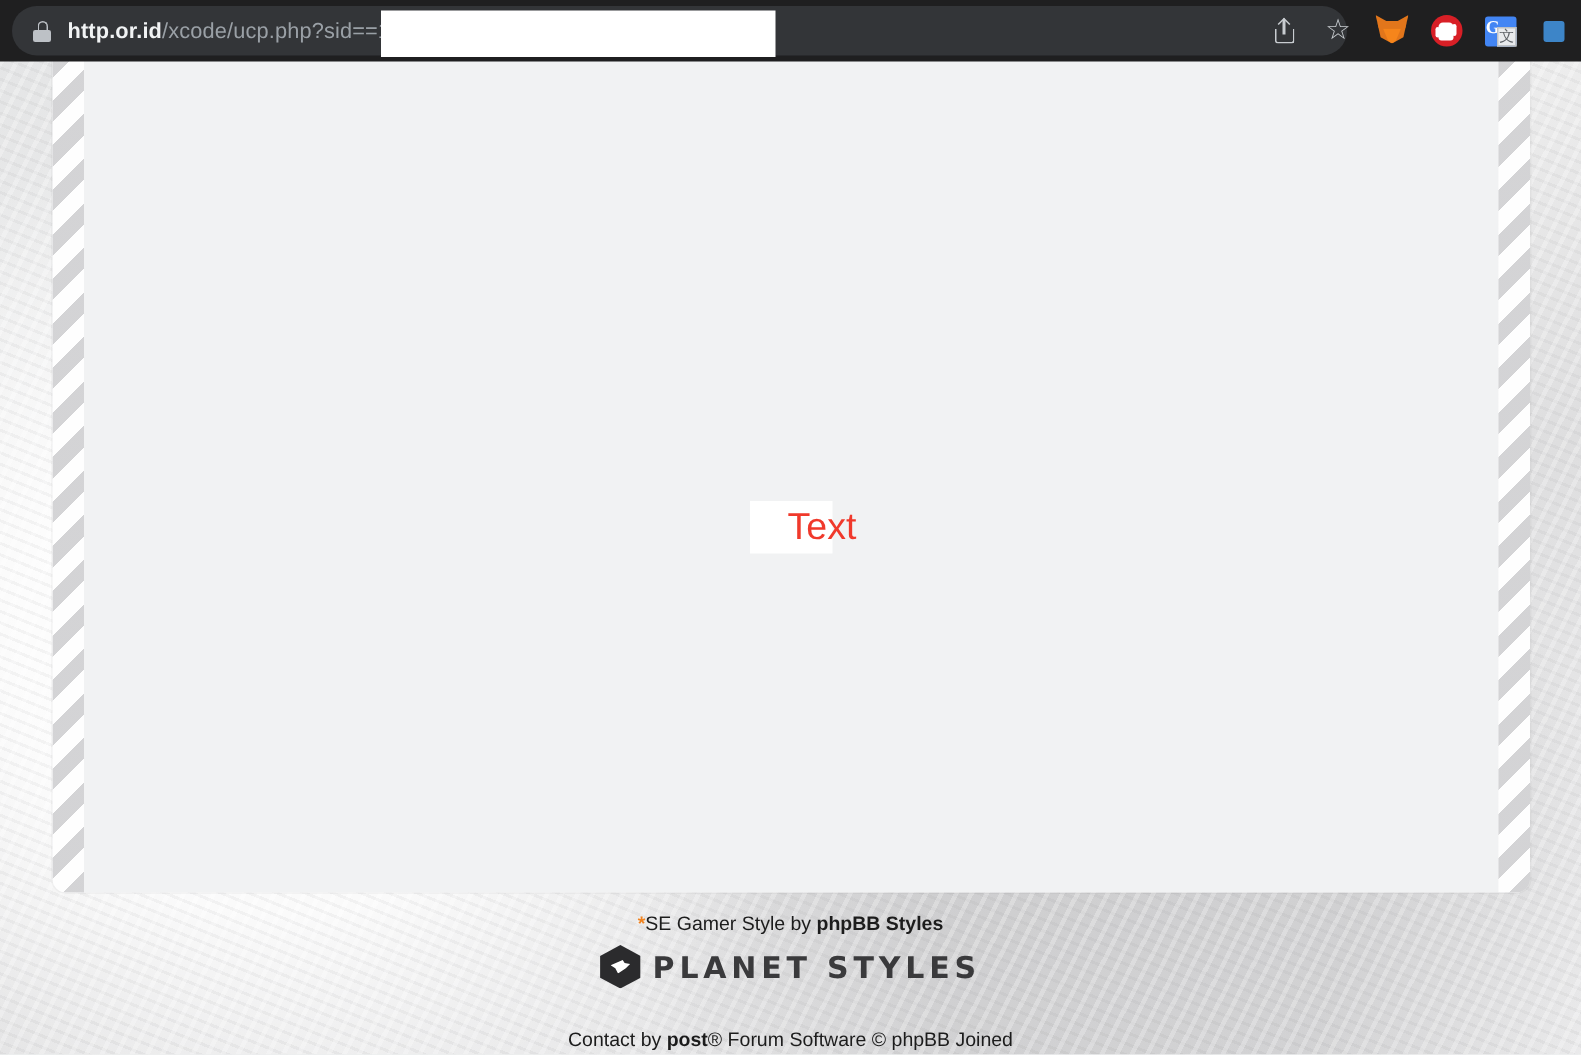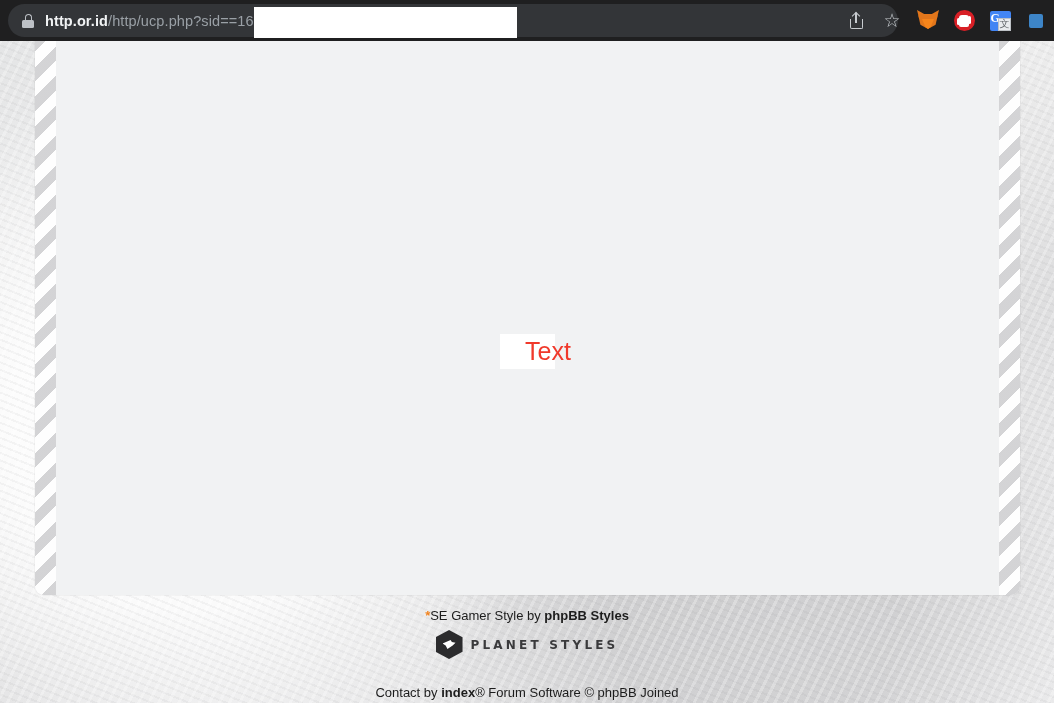--- a/index.html
+++ b/index.html
@@ -299,21 +299,21 @@
   .hexlogo{
     width:27px;height:29px;background:#2b2b2d;position:relative;
     clip-path:polygon(50% 0,100% 25%,100% 75%,50% 100%,0 75%,0 25%);
     display:flex;align-items:center;justify-content:center;
   }
   .hexlogo .bird{
     width:13px;height:9px;background:#ffffff;
     clip-path:polygon(0 38%,62% 0,72% 22%,100% 30%,78% 62%,38% 100%,24% 62%);
   }
   .planettxt{
-    font-size:12px;font-weight:700;color:#3a3a3c;letter-spacing:3.2px;
+    font-size:20px;font-weight:700;color:#3a3a3c;letter-spacing:3.2px;
     font-family:"DejaVu Sans", sans-serif;
   }
   .cred2{
     margin-top:26px; font-size:13px; color:#1c1c1c;
   }
   .cred2 b{ font-weight:700; }
 
   
   .text-ovl{
     position:absolute; left:500px; top:334px; width:55px; height:35px;
@@ -567,34 +567,34 @@
 </div>
 
 <div class="credits">
   <div class="cred1"><span class="star">*</span><span>SE Gamer Style by </span><b>phpBB Styles</b></div>
   <div class="planet">
     <span class="hexlogo">
         <span class="bird"></span>
       </span>
     <span class="planettxt">PLANET STYLES</span>
   </div>
-  <div class="cred2"><span>Contact by </span><b>index</b><span>® Forum Software © phpBB Joined</span></div>
+  <div class="cred2"><span>Contact by </span><b>post</b><span>® Forum Software © phpBB Joined</span></div>
 </div>
 
 <div class="text-ovl">
   <span>Text</span>
 </div>
 
 <div class="chrome">
   <div class="omnibox">
     <span class="lock-ico">
         <span class="shackle"></span>
         <span class="body"></span>
       </span>
-    <span class="url"><b>http.or.id</b><span>/http/ucp.php?sid=</span><span>=163</span></span>
+    <span class="url"><b>http.or.id</b><span>/xcode/ucp.php?sid=</span><span>=163</span></span>
     <div class="url-redaction"></div>
   </div>
   <div class="chrome-icons">
     <span class="cicon">
       <span class="share-ico">
           <span class="box"></span>
           <span class="stem"></span>
           <span class="arw"></span>
         </span>
     </span>

